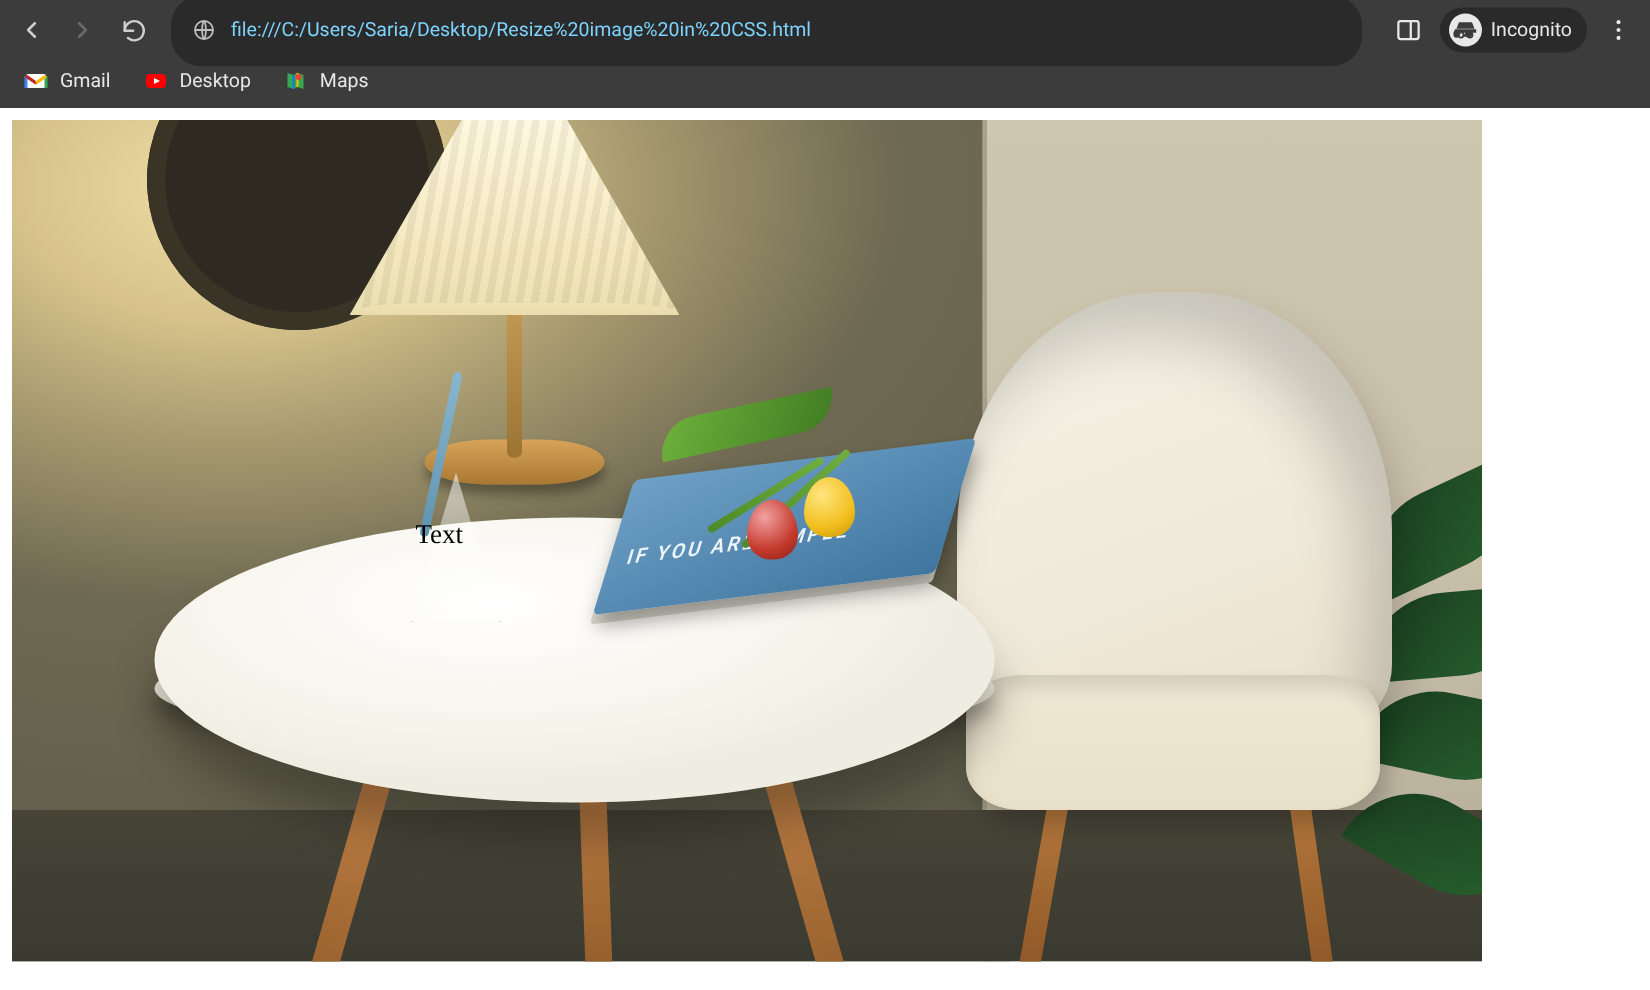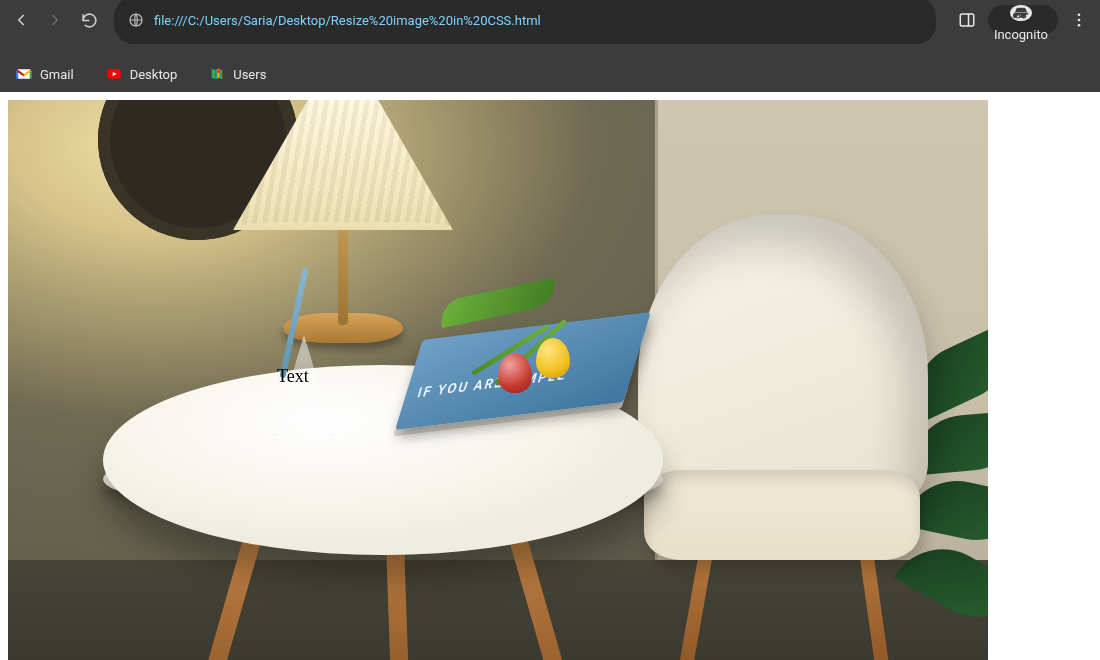--- a/index.html
+++ b/index.html
@@ -5,24 +5,24 @@
   * { box-sizing: border-box; margin: 0; padding: 0; }
   html, body { width: 1100px; height: 660px; overflow: hidden; font-family: "Segoe UI", Roboto, Arial, sans-serif; background:#fff; }
   
   .chrome-top { background:#3c3c3c; color:#e8e8e8; width:100%; }
   .toolbar-row { display:flex; align-items:center; height:40px; padding:0 6px; gap:4px; }
   .nav-btn { width:30px; height:30px; border-radius:50%; display:flex; align-items:center; justify-content:center; color:#cfcfcf; cursor:pointer; }
   .nav-btn.disabled { color:#6a6a6a; cursor:default; }
   .omnibox { flex:1; display:flex; align-items:center; gap:10px; background:#2a2a2a; border-radius:20px; height:47px; padding:0 14px; margin:0 6px; font-size:13px; color:#7dd3fc; }
   .globe { width:16px; height:16px; flex:0 0 16px; }
   .right-cluster { display:flex; align-items:center; gap:6px; padding-left:6px; }
-  .incog-chip { display:flex; align-items:center; gap:6px; background:#2a2a2a; border-radius:16px; height:30px; padding:0 10px 0 6px; font-size:13px; color:#e8e8e8;flex-direction:column; }
+  .incog-chip { display:flex; align-items:center; gap:6px; background:#2a2a2a; border-radius:16px; height:30px; padding:0 10px 0 6px; font-size:13px; color:#e8e8e8; }
   .incog-icon { width:22px; height:22px; border-radius:50%; background:#e8e8e8; display:flex; align-items:center; justify-content:center; }
   .square-btn { width:30px; height:30px; display:flex; align-items:center; justify-content:center; color:#e8e8e8; border-radius:4px; cursor:pointer; }
-  .bookmarks-row { display:flex; align-items:center; gap:12px; height:32px; padding:0 6px 4px 6px;margin-top:20px; }
+  .bookmarks-row { display:flex; align-items:center; gap:2px; height:32px; padding:0 6px 4px 6px; }
   .bm-item { display:flex; align-items:center; gap:8px; padding:4px 10px; border-radius:14px; font-size:13px; color:#e8e8e8; cursor:pointer; }
   .bm-icon { width:16px; height:16px; flex:0 0 16px; display:flex; align-items:center; justify-content:center; }
   
   .viewport { position:relative; width:1100px; height:584px; background:#fff; overflow:auto; }
   .page-body { padding:8px 8px 20px 8px; }
   .image-frame { width:980px; height:561px; position:relative; overflow:hidden; }
   
   .scene { position:absolute; inset:0; }
   .wall-left { position:absolute; left:0; top:0; width:68%; height:100%;
     background: radial-gradient(800px 500px at 22% 8%, #f0dfa8 0%, #d6c28a 18%, #a79a6f 34%, #6f6a52 55%, #5c5a49 100%); }
@@ -197,21 +197,21 @@
     </div>
     <div class="bm-item">
       <span class="bm-icon">
         <svg width="16" height="16" viewBox="0 0 24 24">
             <path d="M4 4l6 2 4-2 6 2v14l-6-2-4 2-6-2z" fill="#34a853"></path>
             <path d="M10 6v14" stroke="#1a73e8" stroke-width="2"></path>
             <path d="M14 4v14" stroke="#fbbc04" stroke-width="2"></path>
             <circle cx="15" cy="8" r="3" fill="#ea4335"></circle>
           </svg>
       </span>
-      <span>Users</span>
+      <span>Maps</span>
     </div>
   </div>
 </div>
 
 <div class="viewport">
   <div class="page-body">
 
     <div class="image-frame">
 
       <div class="scene">

